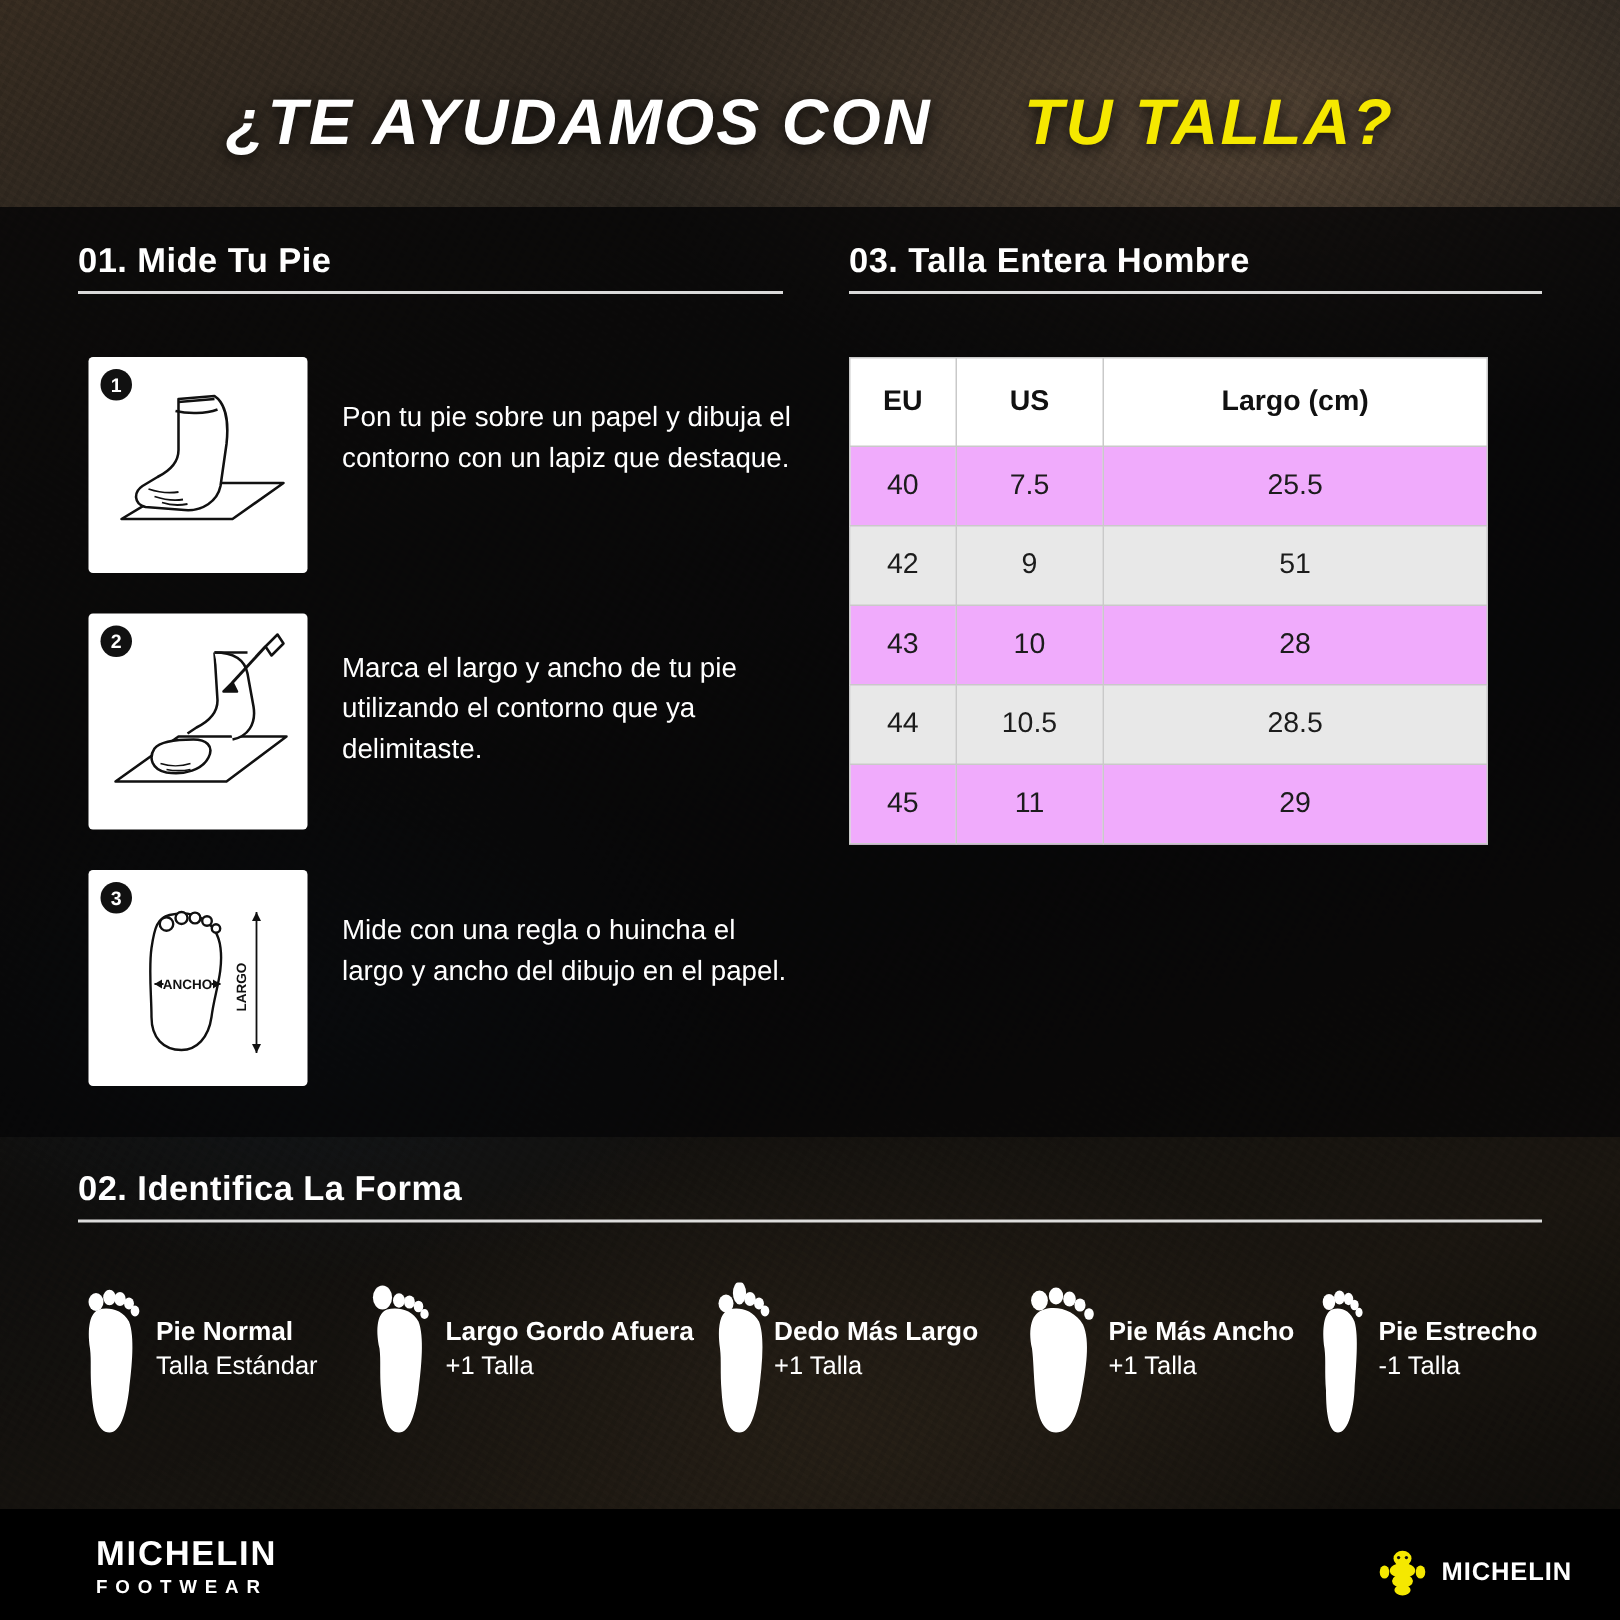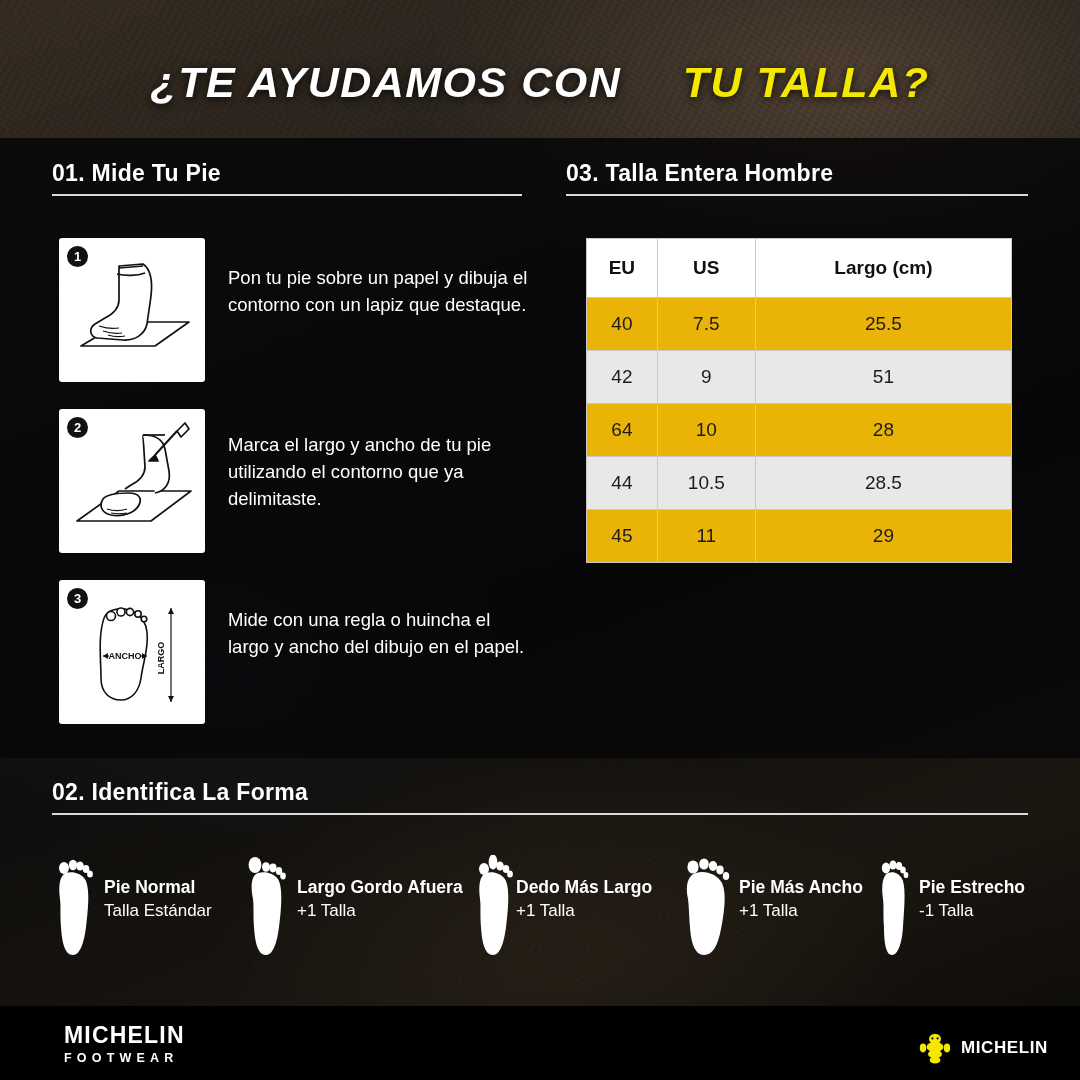--- a/index.html
+++ b/index.html
@@ -124,37 +124,37 @@
     width: 300px;
     color: #ffffff;
     font-size: 18.5px;
     line-height: 1.47;
   }
   .step-text.t2 { top: 22px; }
   .step-text.t3 { top: 26px; }
 
   
   .table-wrap { position: absolute; left: 566px; top: 238px; width: 462px; z-index: 5; }
-  table { border-collapse: collapse; width: 426px; background: #ffffff; margin-left: 20px; }
+  table { border-collapse: collapse; width: 426px; background: #ffffff; }
   thead th {
     background: #ffffff;
     color: #111;
     font-size: 19px;
     font-weight: bold;
     padding: 18px 0;
     border: 1px solid #c9c9c9;
     text-align: center;
   }
   tbody td {
     color: #1c1c1c;
     font-size: 19px;
     padding: 15px 0;
     border: 1px solid #c9c9c9;
     text-align: center;
-    background: #eab308;
+    background: #f0abfc;
   }
   tbody tr:nth-child(even) td { background: #e8e8e8; }
 
   
   .shapes { position: absolute; left: 40px; top: 855px; width: 1000px; height: 120px; z-index: 5; }
   .shape-item { position: absolute; top: 0; }
   .foot-ico { position: absolute; left: 0; top: 0; }
   .shape-labels { position: absolute; top: 22px; white-space: nowrap; }
   .shape-name { color: #ffffff; font-size: 17.5px; font-weight: bold; line-height: 1.25; }
   .shape-sub { color: #ffffff; font-size: 17px; line-height: 1.45; font-weight: normal; }
@@ -280,21 +280,21 @@
           <td>40</td>
           <td>7.5</td>
           <td>25.5</td>
         </tr>
         <tr>
           <td>42</td>
           <td>9</td>
           <td>51</td>
         </tr>
         <tr>
-          <td>64</td>
+          <td>43</td>
           <td>10</td>
           <td>28</td>
         </tr>
         <tr>
           <td>44</td>
           <td>10.5</td>
           <td>28.5</td>
         </tr>
         <tr>
           <td>45</td>

